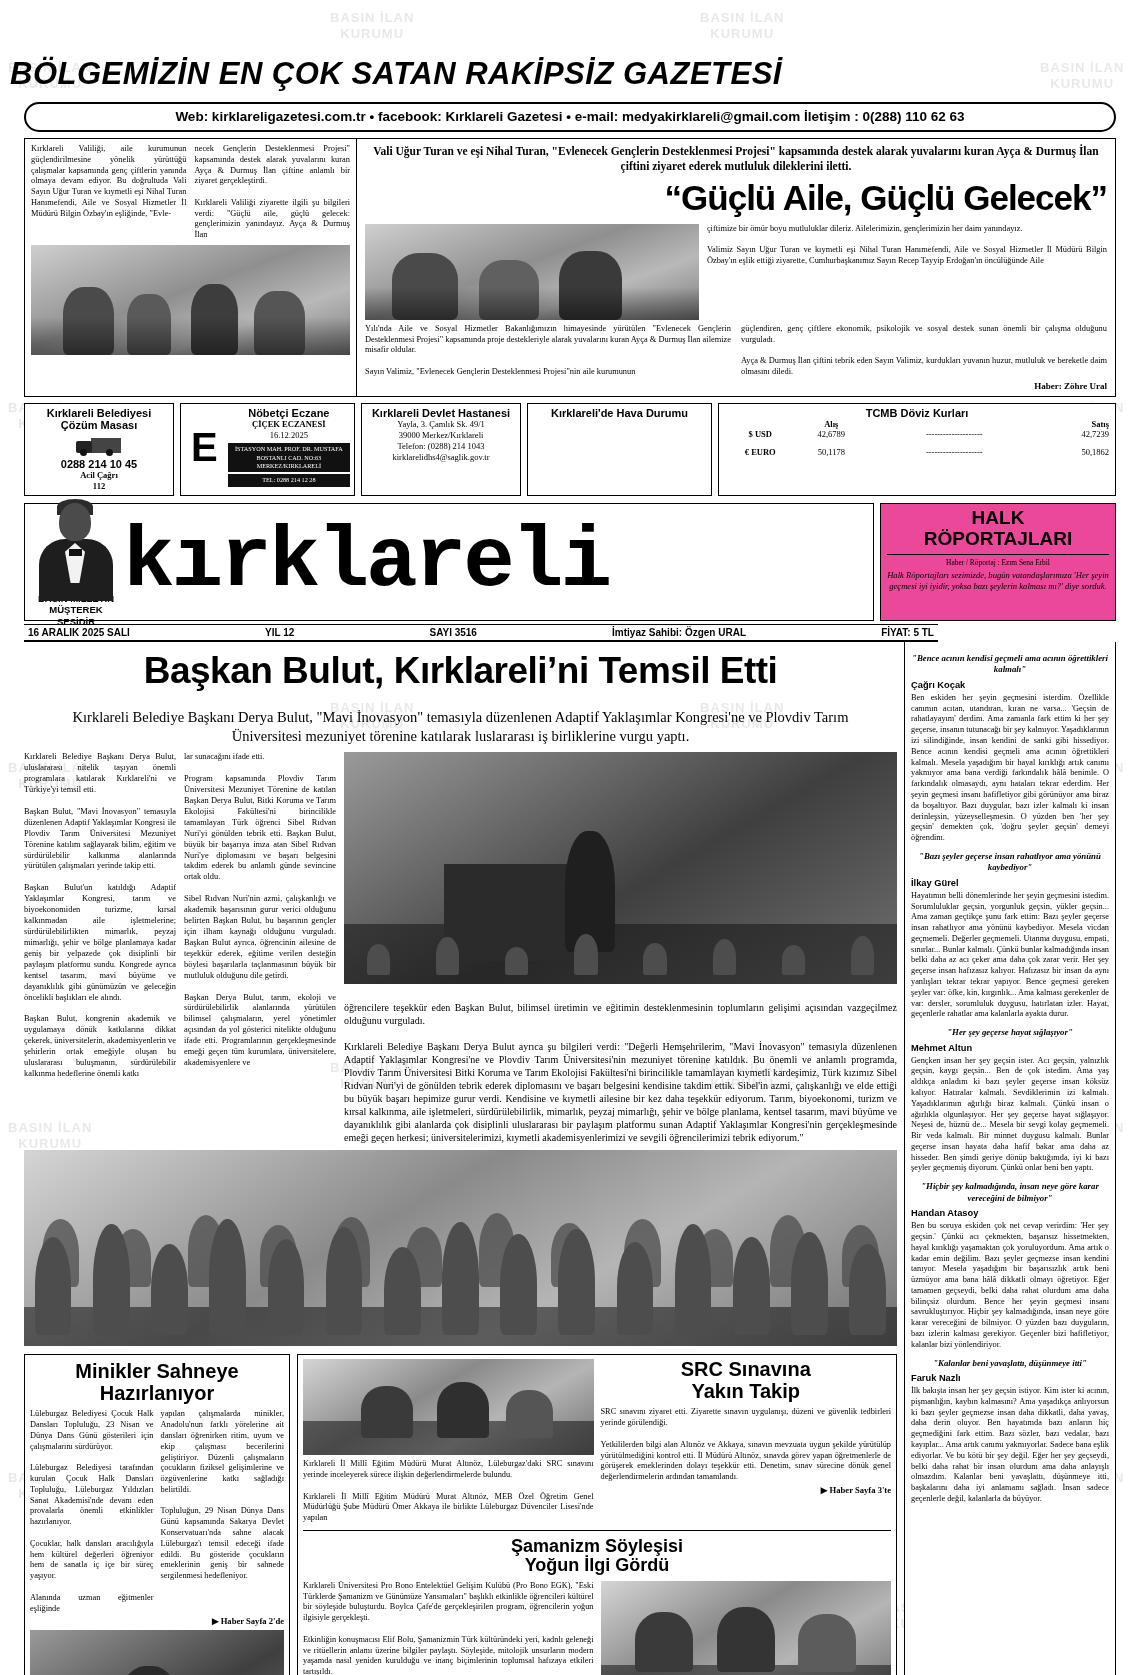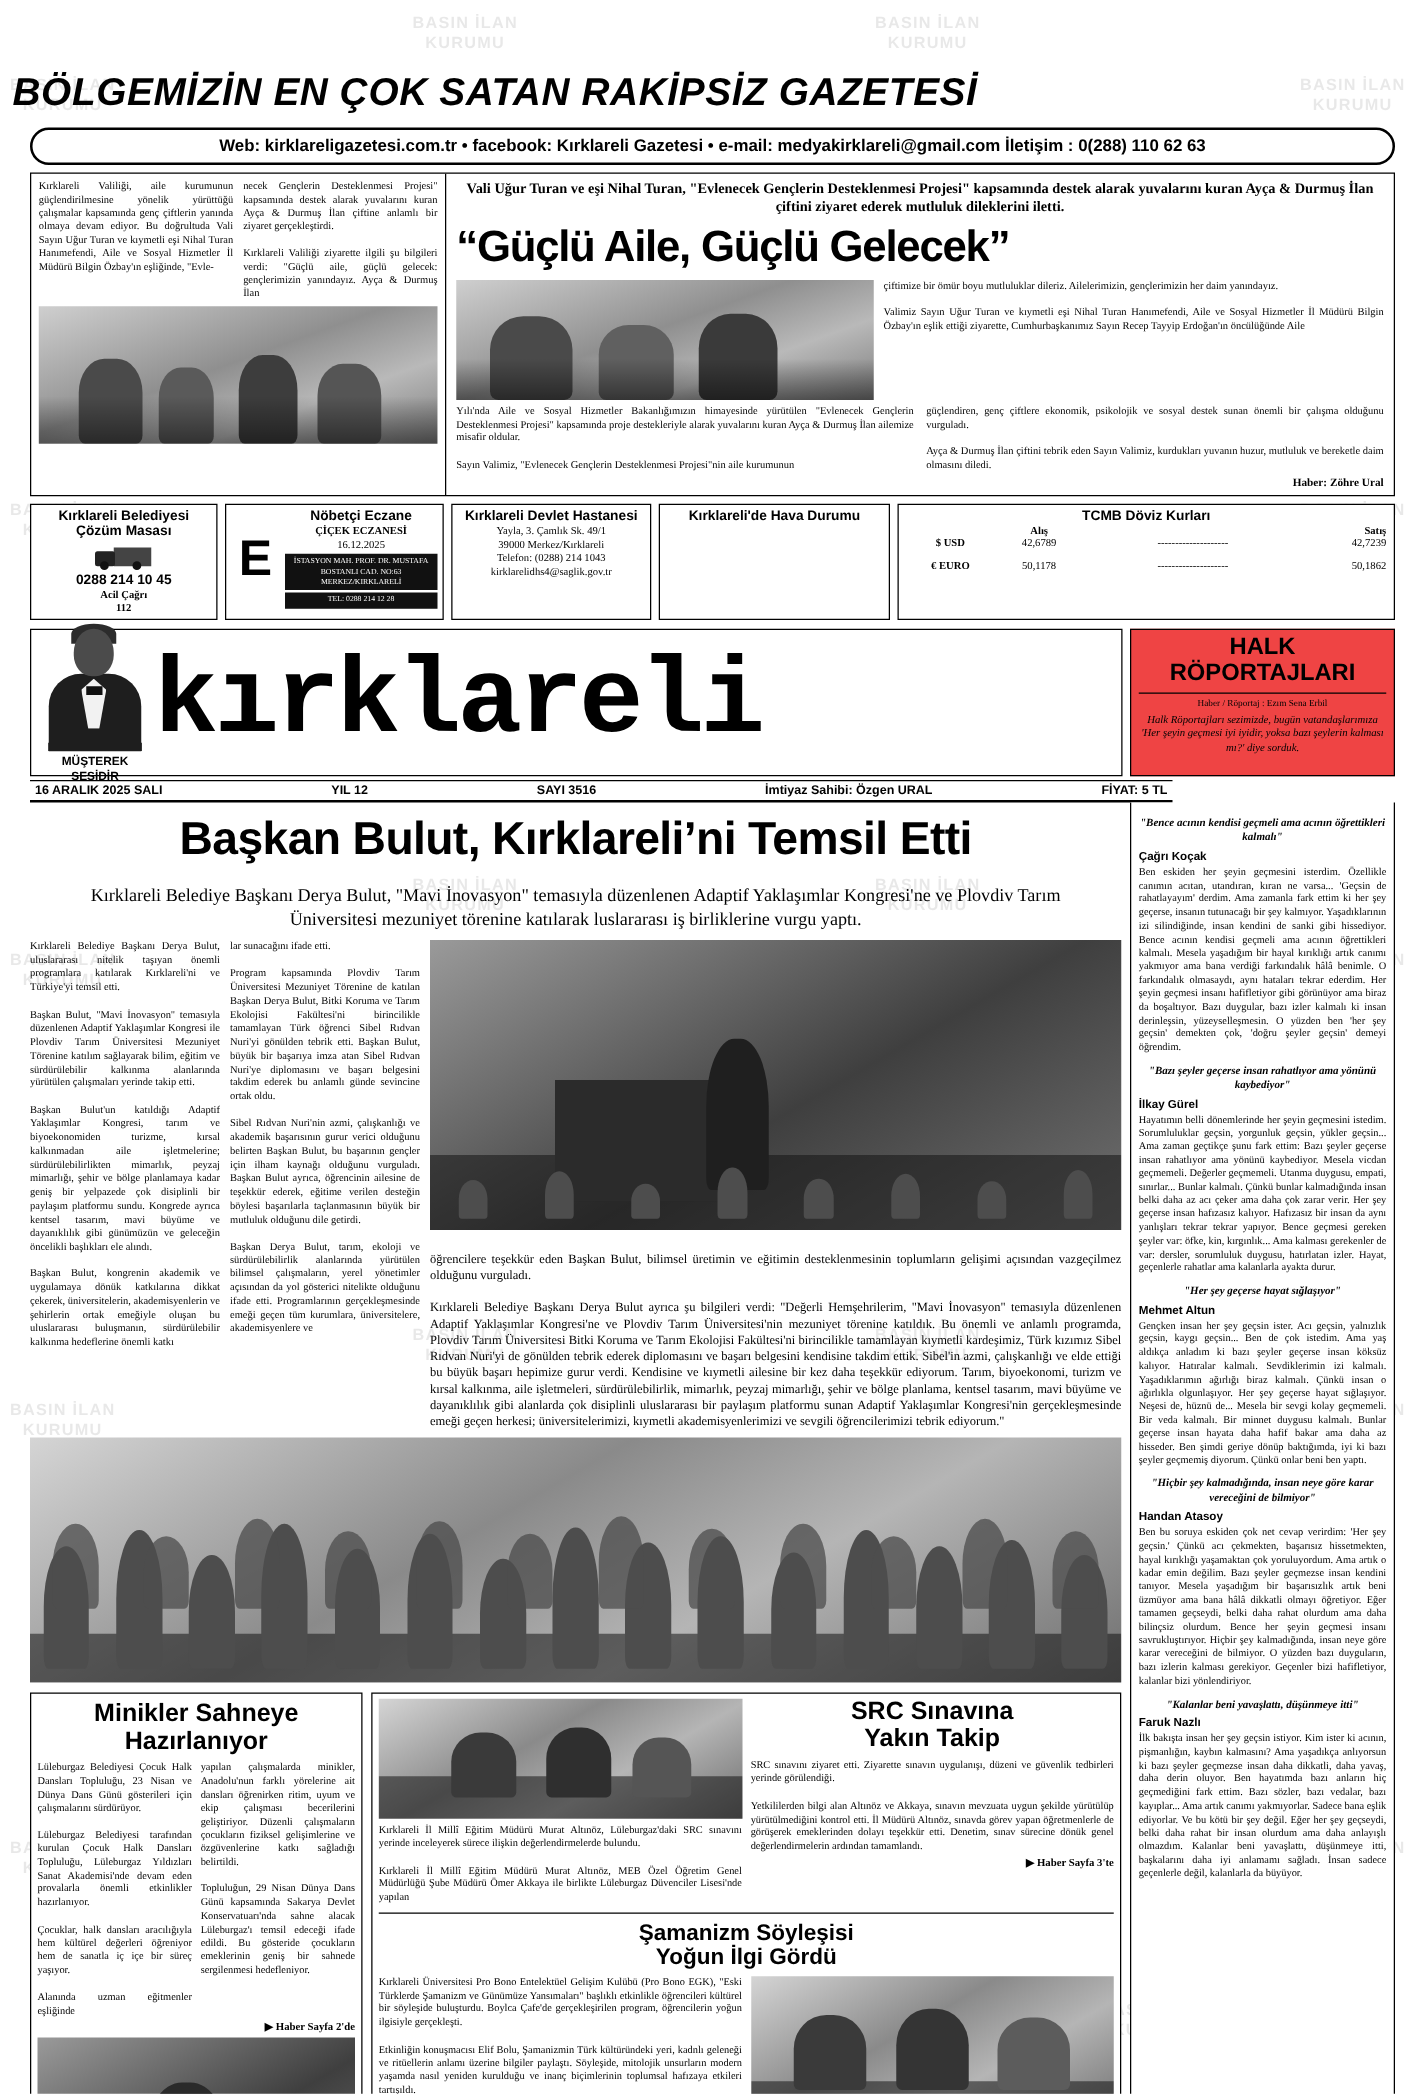--- a/index.html
+++ b/index.html
@@ -52,21 +52,21 @@
 
   
   .topnews{display:flex;border:1px solid #000;margin:0 14px;background:#fff;}
   .tn-left{width:332px;border-right:1px solid #000;padding:5px 6px;box-sizing:border-box;}
   .tn-right{flex:1;padding:5px 8px;box-sizing:border-box;}
   .tn-cols{display:flex;gap:8px;font-size:8.4px;line-height:1.28;text-align:justify;}
   .tn-col{flex:1;}
   .kicker{font-size:11.5px;font-weight:bold;text-align:center;line-height:1.3;margin-bottom:4px;}
   .bigheadline{
     font-family:"Liberation Sans", sans-serif;
-    font-weight:bold;font-size:35px;text-align:left;letter-spacing:-1px;margin:2px 0 6px 0;
+    font-weight:bold;font-size:35px;text-align:right;letter-spacing:-1px;margin:2px 0 6px 0;
   }
   .tn-photo{height:110px;background:linear-gradient(160deg,#cfcfcf,#8f8f8f 45%,#b9b9b9 70%,#7d7d7d);
     margin:4px 0;position:relative;overflow:hidden;}
   .tn-photo:after{content:"";position:absolute;left:0;right:0;bottom:0;height:34%;
     background:linear-gradient(0deg,rgba(0,0,0,.45),rgba(0,0,0,0));}
   .tn-photo .fig{position:absolute;bottom:0;border-radius:40% 40% 10% 10%;background:#4a4a4a;}
   .tn-bottom{display:flex;gap:10px;font-size:8.4px;line-height:1.28;text-align:justify;padding-top:4px;}
   .byline{text-align:right;font-weight:bold;font-size:9px;margin-top:3px;}
 
   
@@ -101,21 +101,21 @@
   .ata .head{position:absolute;left:26px;top:6px;width:32px;height:38px;border-radius:50% 50% 45% 45%;background:#4b4b4b;}
   .ata .hair{position:absolute;left:24px;top:2px;width:36px;height:16px;border-radius:50% 50% 0 0;background:#2c2c2c;}
   .ata .body{position:absolute;left:6px;top:42px;width:74px;height:62px;background:#1e1e1e;border-radius:26px 26px 0 0;}
   .ata .shirt{position:absolute;left:32px;top:46px;width:20px;height:40px;background:#f2f2f2;clip-path:polygon(50% 0,100% 22%,72% 100%,28% 100%,0 22%);}
   .ata .bow{position:absolute;left:36px;top:52px;width:13px;height:7px;background:#111;}
   .logoname{
     font-family:Liberation Mono, monospace;
     font-weight:bold;font-size:86px;letter-spacing:-3px;line-height:90px;margin-left:4px;
   }
   .mast-slogan{font-family:"Liberation Sans",sans-serif;font-weight:bold;font-size:9.5px;line-height:1.2;text-align:center;width:86px;margin-top:-8px;}
-  .mast-right{width:212px;border:1px solid #000;padding:4px 6px;box-sizing:border-box;background:#ef4444;}
+  .mast-right{width:236px;border:1px solid #000;padding:4px 6px;box-sizing:border-box;background:#ec4899;}
   .halk-title{font-family:"Liberation Sans",sans-serif;font-weight:bold;font-size:19px;text-align:center;line-height:1.1;border-bottom:1px solid #000;padding-bottom:4px;}
   .halk-sub{font-size:7.4px;text-align:center;margin-top:3px;}
   .halk-intro{font-size:8.6px;font-style:italic;text-align:center;line-height:1.35;margin-top:3px;}
 
   .mastinfo{display:flex;justify-content:space-between;border-top:1px solid #000;border-bottom:2px solid #000;
     margin:3px 14px 0 14px;font-family:"Liberation Sans",sans-serif;font-weight:bold;font-size:10px;padding:2px 4px;background:#fff;}
 
   
   .main{display:flex;margin:0 14px;gap:7px;}
   .left{flex:1;}

